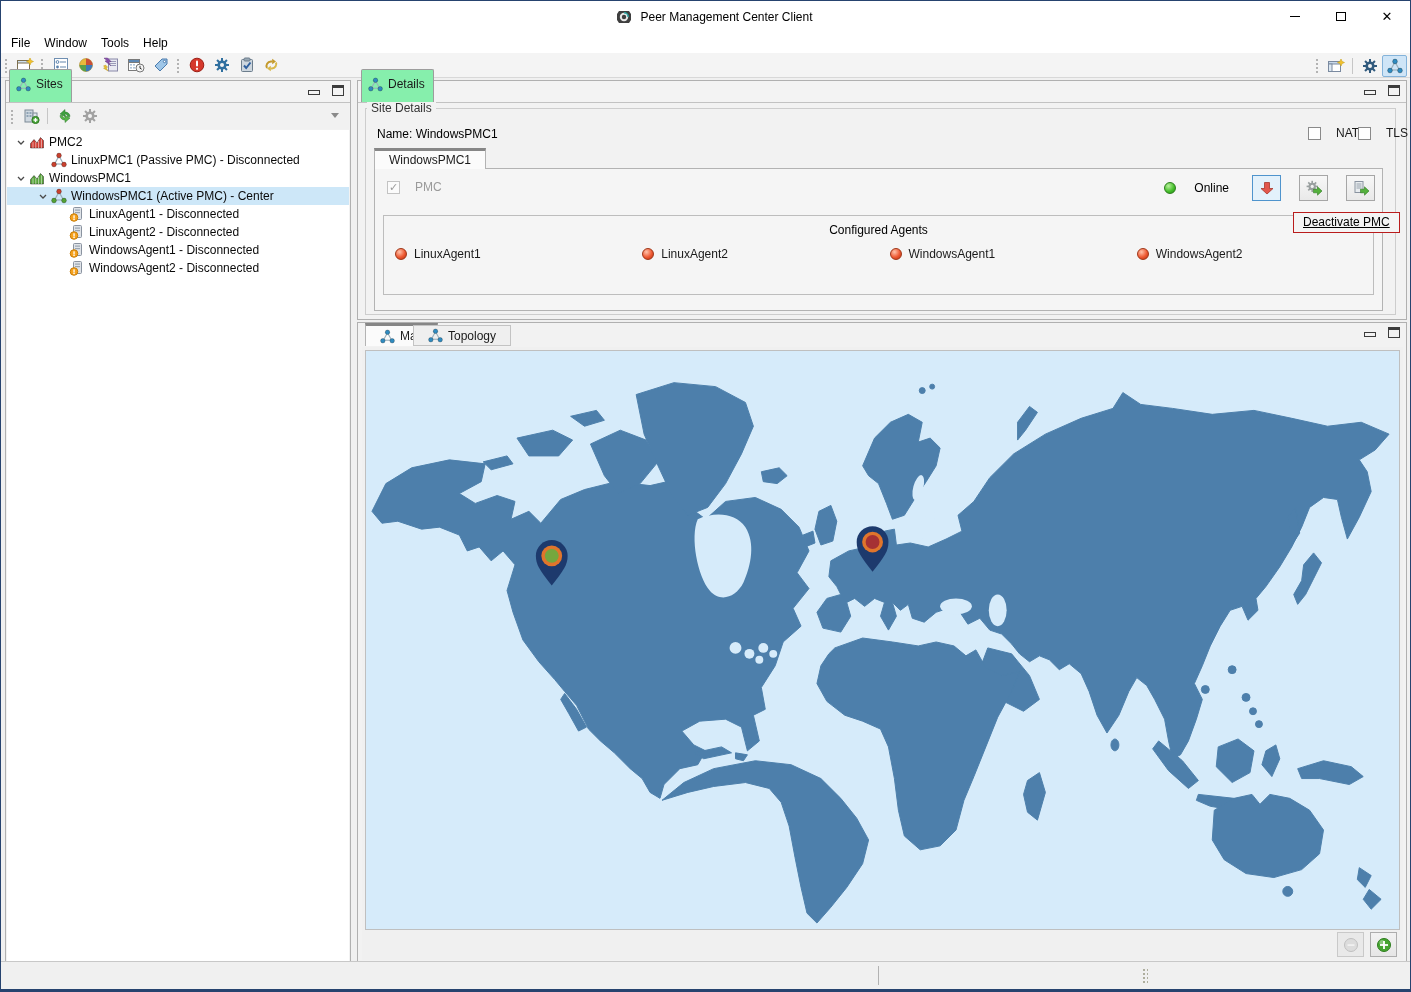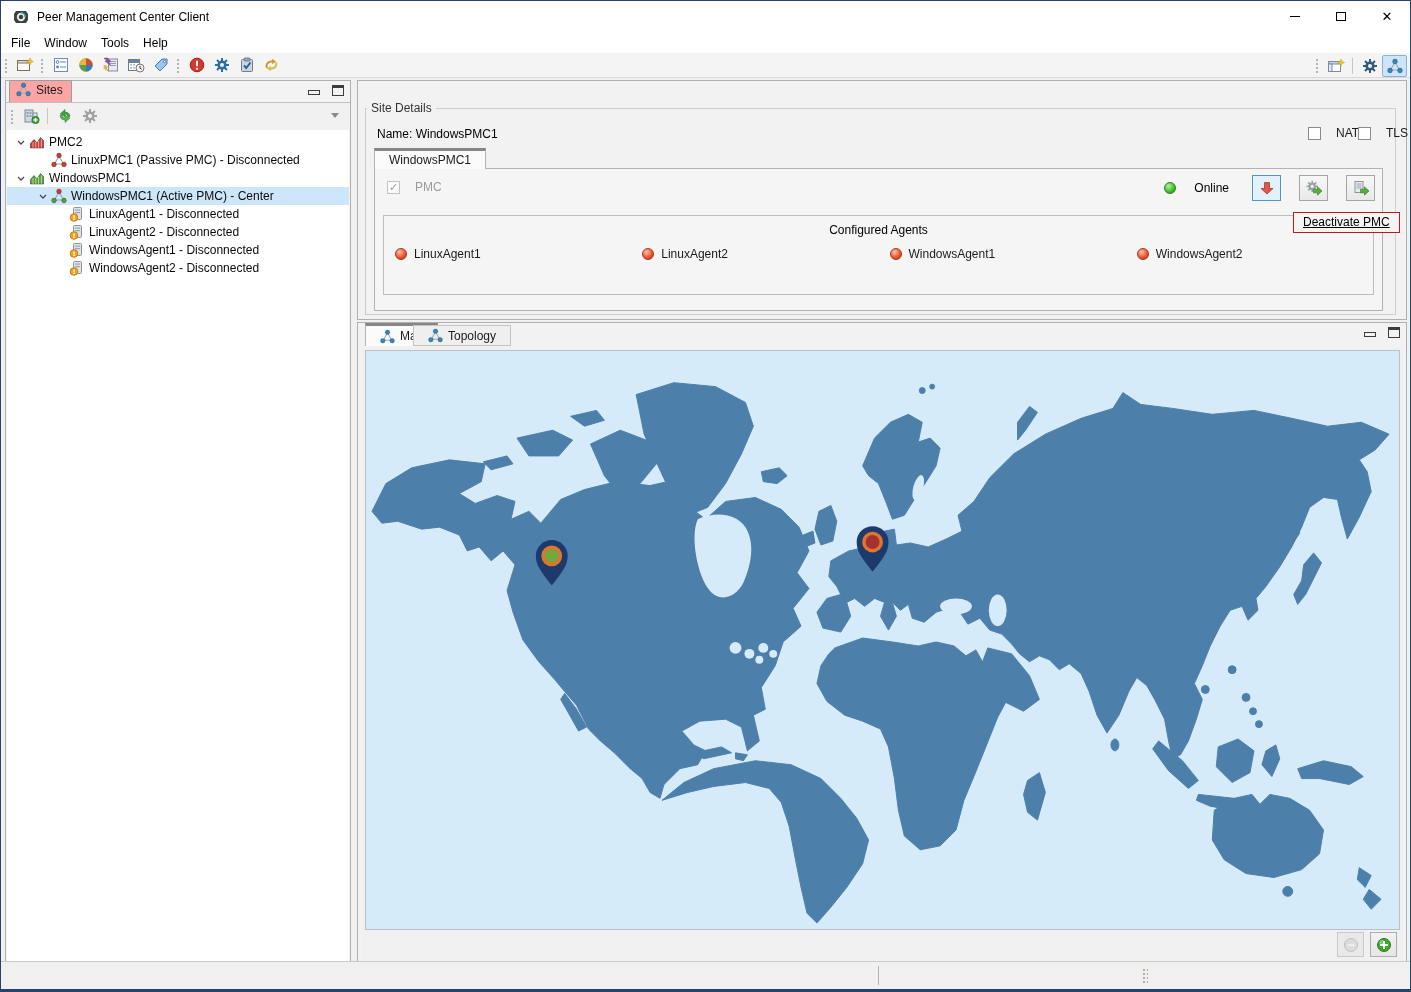--- a/index.html
+++ b/index.html
@@ -12,21 +12,21 @@
     cursor: default;
     user-select: none;
     overflow: hidden;
   }
   .window {
     position: relative; width: 1411px; height: 992px;
     border: 1px solid #26436f; border-bottom-width: 3px;
     background: #f0f0f0;
   }
   
-  .titlebar { position:absolute; left:0; top:0; right:0; height:31px; background:#fff; display:flex; align-items:center; padding-left:12px; }
+  .titlebar { position:absolute; left:0; top:0; right:0; height:31px; background:#fff; display:flex; align-items:center; padding-left:18px;justify-content:center; }
   .titlebar .app-icon { width:16px; height:16px; margin-right:8px; display:inline-flex; }
   .titlebar .title { font-size:12px; color:#000; }
   .win-controls { position:absolute; right:0; top:0; height:31px; display:flex; }
   .win-btn { width:46px; height:31px; display:flex; align-items:center; justify-content:center; }
   .wc-min-glyph { width:10px; height:1px; background:#000; }
   .wc-max-glyph { width:10px; height:9px; border:1px solid #000; }
   .wc-close-glyph { font-size:13px; color:#000; line-height:1; }
   
   .menubar { position:absolute; left:0; top:31px; right:0; height:21px; background:#fff; display:flex; align-items:center; padding-left:3px; }
   .menu-item { padding:2px 7px; color:#000; }
@@ -34,21 +34,21 @@
   .toolbar { position:absolute; left:0; top:52px; right:0; height:25px; background:#f4f4f4; border-bottom:1px solid #d8d8d8; display:flex; align-items:center; }
   .grip { width:5px; height:15px; margin:0 3px; background-image:radial-gradient(circle,#b3b3b3 1px,transparent 1.2px); background-size:4px 4px; }
   .tbtn { width:25px; height:22px; display:flex; align-items:center; justify-content:center; }
   .tb-sepline { width:1px; height:16px; background:#c6c6c6; margin:0 4px; }
   .persp-bar { position:absolute; right:3px; top:0; height:25px; display:flex; align-items:center; }
   .persp-active { background:#cfe5f7; border:1px solid #84b3da; border-radius:2px; }
   
   .workbench { position:absolute; left:0; top:78px; right:0; bottom:29px; background:#f0f0f0; }
   .view { position:absolute; border:1px solid #b0b0b0; background:#f2f2f2; }
   .vtabbar { position:relative; height:22px; background:#f3f3f3; border-bottom:1px solid #c2c2c2; display:flex; align-items:flex-end; }
-  .vtab { display:flex; align-items:center; gap:5px; height:22px; padding:0 8px 4px 6px; background:#fca5a5; border:1px solid #9d9d9d; border-bottom:none; border-radius:2px 2px 0 0; margin-left:3px; position:relative; z-index:2; }
+  .vtab { display:flex; align-items:center; gap:5px; height:33px; padding:0 8px 4px 6px; background:#86efac; border:1px solid #9d9d9d; border-bottom:none; border-radius:2px 2px 0 0; margin-left:3px; position:relative; z-index:2; }
   .vtab .ticon16 { width:15px; height:15px; }
   .vminmax { position:absolute; right:6px; top:4px; display:flex; gap:12px; align-items:center; }
   .ico-min { width:12px; height:5px; border:1px solid #3c3c3c; margin-top:4px; }
   .ico-max { width:12px; height:11px; border:1px solid #3c3c3c; border-top-width:3px; }
   
   .sites-view { left:4px; top:1px; width:346px; height:883px; }
   .sites-toolbar { position:absolute; left:1px; right:1px; top:22px; height:26px; background:#f1f1f1; display:flex; align-items:center; }
   .dd-arrow { position:absolute; right:10px; top:10px; width:0; height:0; border-left:4px solid transparent; border-right:4px solid transparent; border-top:5px solid #8a8a8a; }
   .tree { position:absolute; left:1px; right:1px; top:49px; bottom:1px; background:#fff; overflow:hidden; padding-top:3px; }
   .trow { height:18px; display:flex; align-items:center; white-space:nowrap; }
@@ -439,20 +439,32 @@
               <svg width="16" height="16" viewBox="0 0 16 16">
                 <use href="#sym-agent"></use>
               </svg>
             </span>
           <span class="tlabel">WindowsAgent2 - Disconnected</span>
         </div>
       </div>
     </div>
 
     <div class="view details-view">
+      <div class="vtabbar">
+        <div class="vtab">
+          <svg class="ticon16" viewBox="0 0 16 16" style="color:#2f8bc0">
+              <use href="#sym-net"></use>
+            </svg>
+          <span>Details</span>
+        </div>
+        <div class="vminmax">
+          <span class="ico-min"></span>
+          <span class="ico-max"></span>
+        </div>
+      </div>
 
       <span class="group-legend">Site Details</span>
       <div class="groupbox"></div>
 
       <span class="name-line">Name: WindowsPMC1</span>
 
       <span class="cb-row nat-box">
         <span class="cbox"></span>
         <span>NAT</span>
       </span>

